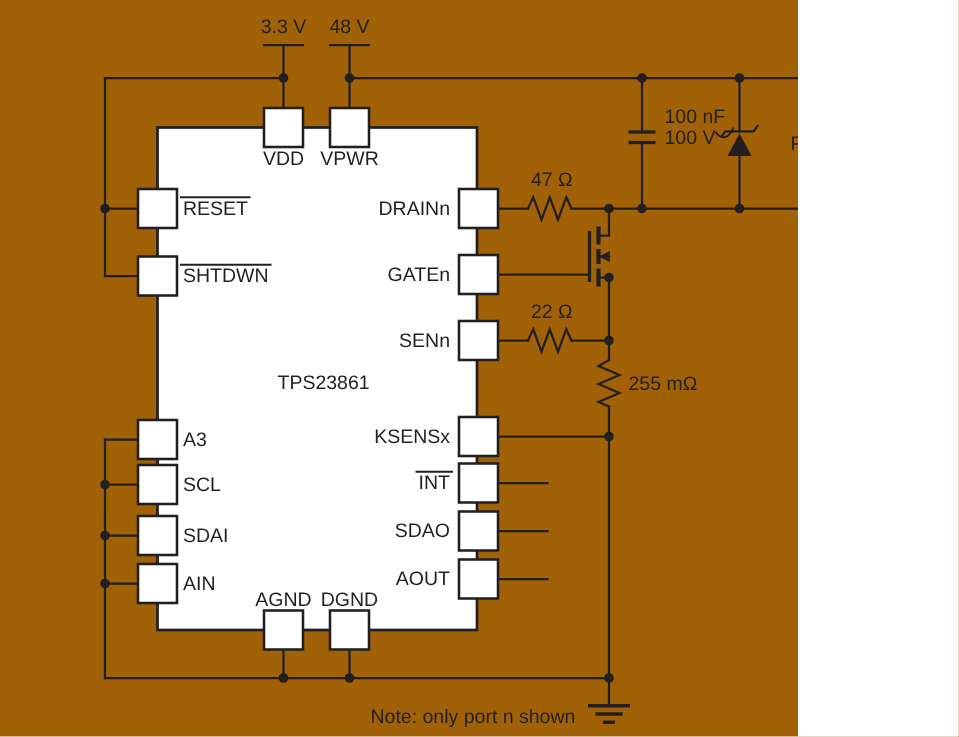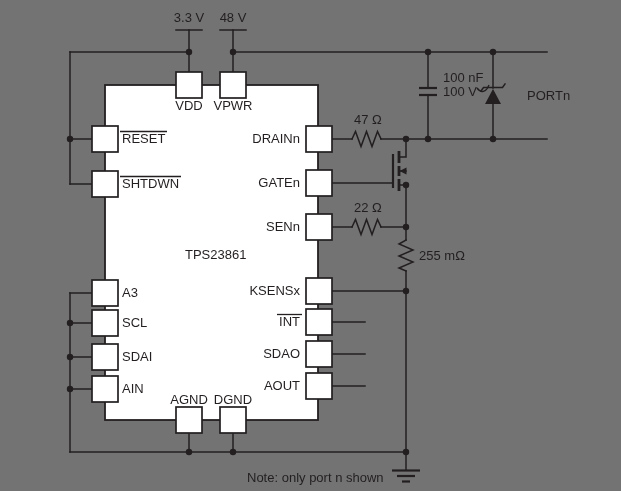--- a/index.html
+++ b/index.html
@@ -1,16 +1,16 @@
 <!DOCTYPE html>
 <html><head>
 <meta charset="utf-8">
 <style>
   html,body{margin:0;padding:0;background:#ffffff;}
-  #canvas{position:relative;width:621px;height:491px;background:#737373;overflow:hidden;}
+  #canvas{position:relative;width:532px;height:491px;background:#a16207;overflow:hidden;}
   svg{display:block;}
   .wire{stroke:#231f20;stroke-width:1.5;fill:none;stroke-linecap:square;}
   .thin{stroke:#231f20;stroke-width:1.3;fill:none;}
   .thick{stroke:#231f20;stroke-width:2.2;fill:none;stroke-linecap:butt;}
   .chan{stroke:#231f20;stroke-width:2.8;fill:none;stroke-linecap:butt;}
   .box{fill:#ffffff;stroke:#231f20;stroke-width:1.7;}
   .icbody{fill:#ffffff;stroke:#231f20;stroke-width:1.8;}
   .dot{fill:#231f20;stroke:none;}
   .solid{fill:#231f20;stroke:none;}
   .lbl{font-family:"Liberation Sans",sans-serif;font-size:13px;fill:#231f20;}

